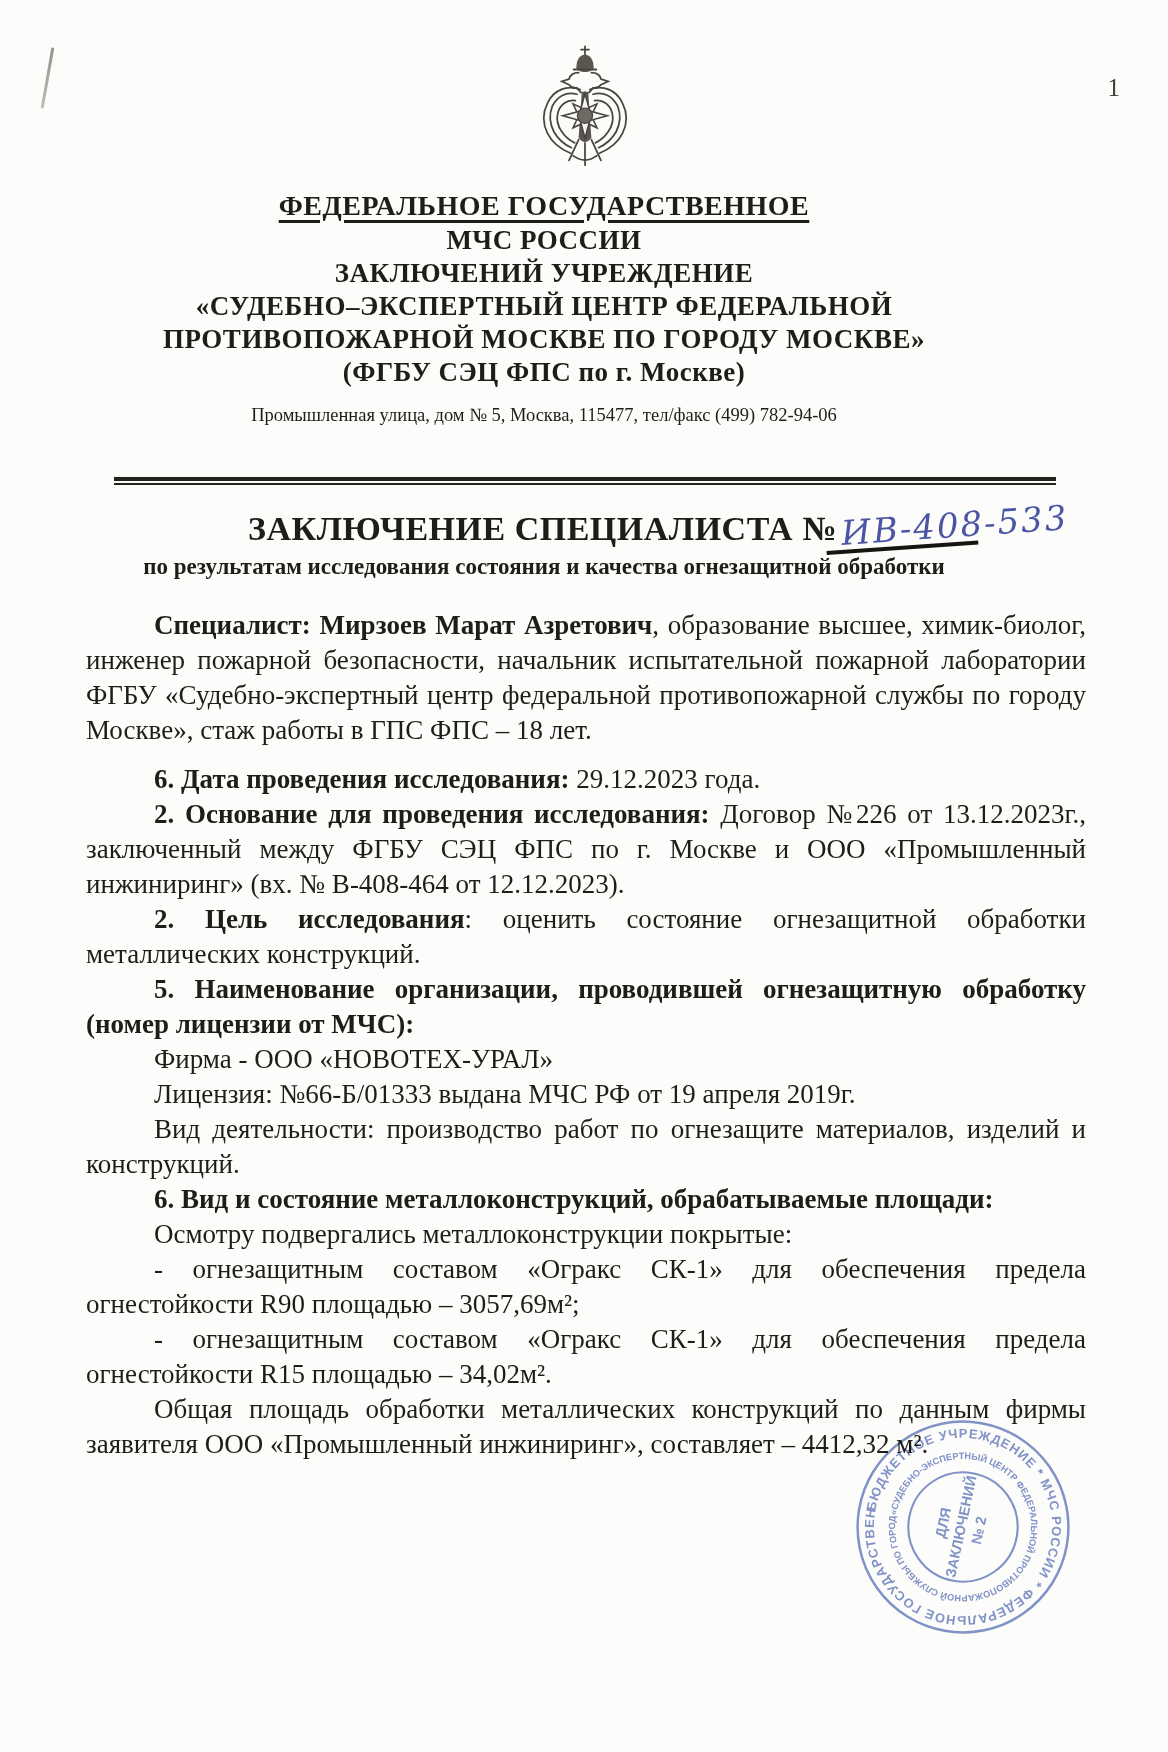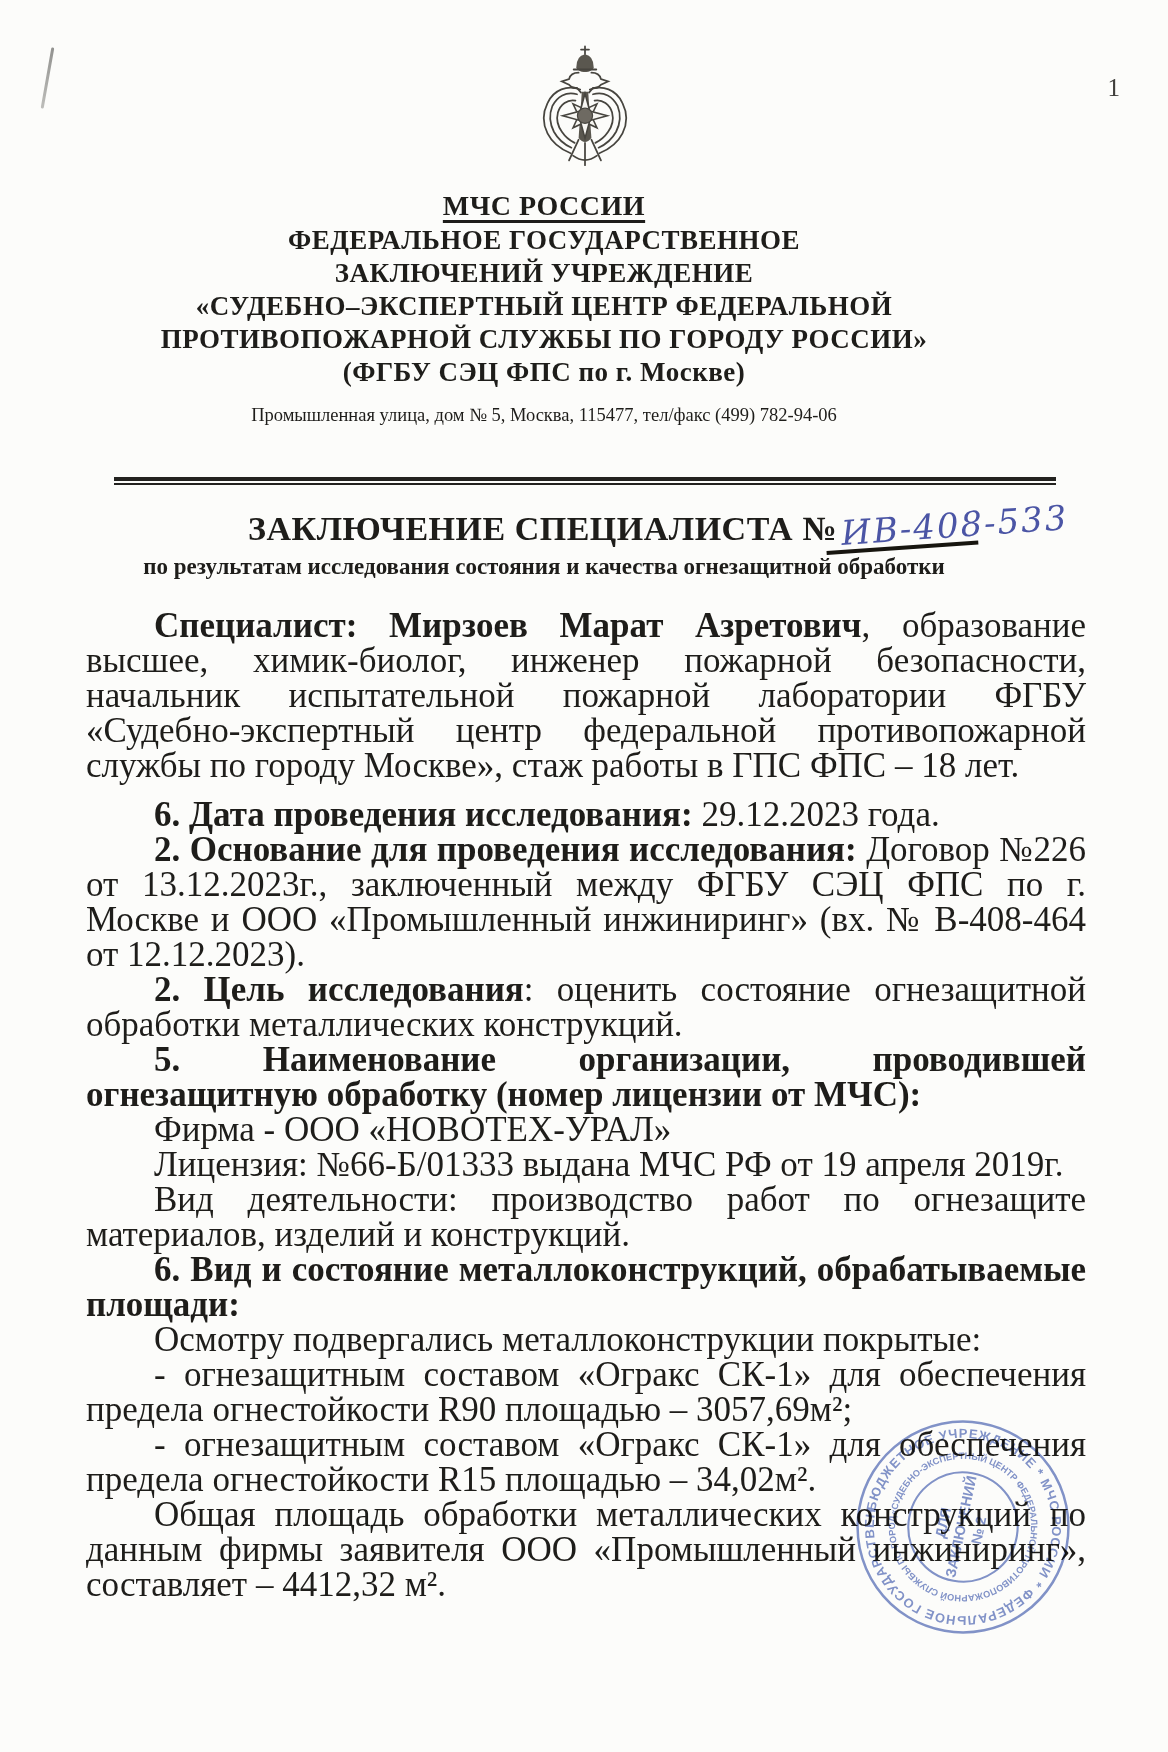--- a/index.html
+++ b/index.html
@@ -55,21 +55,21 @@
     border-bottom:4px solid #17150f;
   }
   .subtitle{
     margin:2px 80px 0 0;text-align:center;
     font-size:23px;font-weight:bold;line-height:30px;
   }
   
   main{margin:26px 82px 0 86px;}
   .para{
     margin:0;text-indent:68px;text-align:justify;
-    font-size:35px;line-height:35px;
+    font-size:27px;line-height:35px;
   }
   .para.gap{margin-top:14px;}
   .b{font-weight:bold;}
   
   .stamp{
     position:absolute;left:848px;top:1412px;width:230px;height:230px;
     transform:rotate(10deg);
     mix-blend-mode:multiply;opacity:.9;pointer-events:none;
   }
   .stamp svg{width:100%;height:100%;}
@@ -104,25 +104,25 @@
         <path d="M45 140 Q60 151 75 140"></path>
       </g>
       <g>
         <polygon points="75,75 68,90 75,105 60,98 45,105 52,90 45,75 60,82" fill="#f7f6f2" stroke="#47453f" stroke-width="2"></polygon>
         <polygon points="60,62 66,84 88,90 66,96 60,118 54,96 32,90 54,84" fill="#f7f6f2" stroke="#47453f" stroke-width="2"></polygon>
         <circle cx="60" cy="90" r="9.5" fill="#6e6a62" stroke="#47453f" stroke-width="1.5"></circle>
       </g>
     </svg>
 
     <div class="org-lines" id="org-lines">
+        <div class="org-line">ФЕДЕРАЛЬНОЕ ГОСУДАРСТВЕННОЕ</div>
         <div class="org-line">МЧС РОССИИ</div>
-        <div class="org-line">ФЕДЕРАЛЬНОЕ ГОСУДАРСТВЕННОЕ</div>
         <div class="org-line">ЗАКЛЮЧЕНИЙ УЧРЕЖДЕНИЕ</div>
         <div class="org-line">«СУДЕБНО–ЭКСПЕРТНЫЙ ЦЕНТР ФЕДЕРАЛЬНОЙ</div>
-        <div class="org-line">ПРОТИВОПОЖАРНОЙ СЛУЖБЫ ПО ГОРОДУ РОССИИ»</div>
+        <div class="org-line">ПРОТИВОПОЖАРНОЙ МОСКВЕ ПО ГОРОДУ МОСКВЕ»</div>
         <div class="org-line">(ФГБУ СЭЦ ФПС по г. Москве)</div>
       </div>
 
     <div class="org-address">Промышленная улица, дом  № 5, Москва, 115477, тел/факс (499) 782-94-06</div>
   </header>
 
   <div class="rule"></div>
 
   <div class="title-row">
     <span>ЗАКЛЮЧЕНИЕ СПЕЦИАЛИСТА №</span><span class="handwritten">ИВ-408-533</span>

